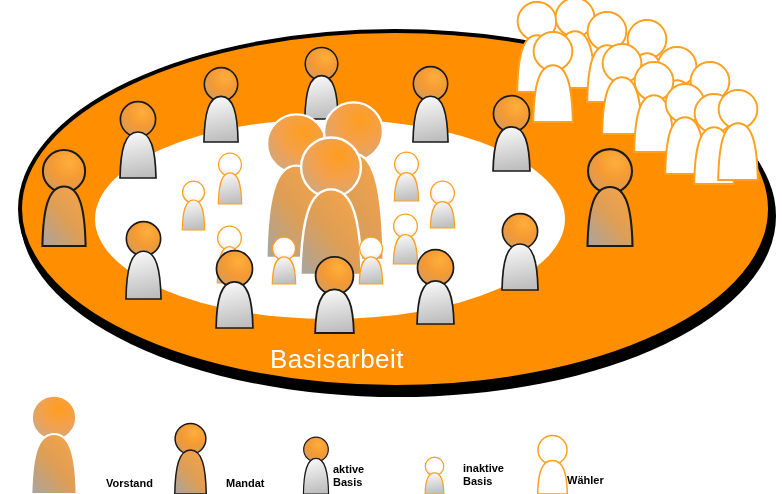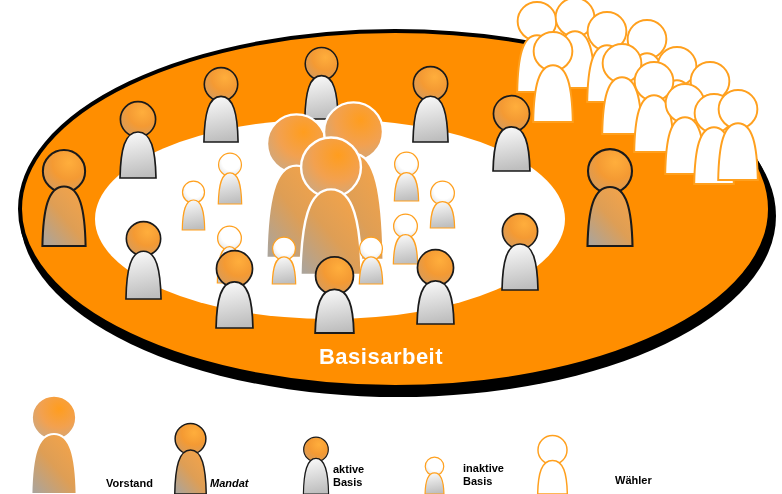--- a/index.html
+++ b/index.html
@@ -3,23 +3,22 @@
 <meta charset="utf-8">
 <style>
   html,body{margin:0;padding:0;background:#fff;}
   .stage{
     position:relative;width:782px;height:494px;overflow:hidden;
     background:#fff;font-family:"Liberation Sans",sans-serif;
   }
   #diagram{position:absolute;left:0;top:0;}
   .basisarbeit{
     position:absolute;transform:translateX(-50%);
-    color:#fff;font-weight:bold;font-size:22px;letter-spacing:.5px;
+    color:#fff;font-weight:normal;font-size:26px;letter-spacing:.5px;
     white-space:nowrap;
-    margin-left:44px;
   }
   .llabel{
     position:absolute;color:#000;font-weight:bold;font-size:11px;line-height:13px;
   }
   .lfig{position:absolute;overflow:visible;}
 </style>
 </head>
 <body>
 
 <div class="stage">
@@ -205,21 +204,21 @@
         </g>
       </svg>
     <span class="llabel" style="left: 82px; top: 477px; width: 70px; margin-left: 24px;">Vorstand</span>
 
     <svg class="lfig" width="39" height="74" viewBox="-2 0 39 74" style="left: 171px; top: 422px;">
         <g>
           <circle cx="17.5" cy="16.87" r="15.4" fill="url(#gHead)" stroke="#1A1A1A" stroke-width="1.4700000000000002"></circle>
           <path d="M 1.75 72 C 2.275 44.72, 5.95 28, 17.5 28 C 29.049999999999997 28, 32.725 44.72, 33.25 72 Z" fill="url(#gBodyO)" stroke="#1A1A1A" stroke-width="1.4700000000000002"></path>
         </g>
       </svg>
-    <span class="llabel" style="left: 210px; top: 477px; width: 70px; font-style: italic;">Mandat</span>
+    <span class="llabel" style="left: 226px; top: 477px; width: 70px;">Mandat</span>
 
     <svg class="lfig" width="32" height="60" viewBox="-2 0 32 60" style="left: 300px; top: 436px;">
         <g>
           <circle cx="14" cy="13.496" r="12.32" fill="url(#gHead)" stroke="#1A1A1A" stroke-width="1.1760000000000002"></circle>
           <path d="M 1.4000000000000001 58 C 1.82 35.928, 4.760000000000001 22.400000000000002, 14 22.400000000000002 C 23.24 22.400000000000002, 26.179999999999996 35.928, 26.599999999999998 58 Z" fill="url(#gBodyG)" stroke="#1A1A1A" stroke-width="1.1760000000000002"></path>
         </g>
       </svg>
     <span class="llabel" style="left: 333px; top: 463px; width: 44px;">aktive Basis</span>
 
     <svg class="lfig" width="25" height="40" viewBox="-2 0 25 40" style="left: 422px; top: 456px;">
@@ -229,15 +228,15 @@
         </g>
       </svg>
     <span class="llabel" style="left: 446px; top: 462px; width: 52px; margin-left: 17px;">inaktive Basis</span>
 
     <svg class="lfig" width="37" height="62" viewBox="-2 0 37 62" style="left: 534px; top: 434px;">
         <g>
           <circle cx="16.5" cy="15.9753" r="14.52" fill="#FFFFFF" stroke="#FFA01E" stroke-width="1.4553000000000003"></circle>
           <path d="M 1.6500000000000001 60 C 2.145 39.168, 5.61 26.400000000000002, 16.5 26.400000000000002 C 27.389999999999997 26.400000000000002, 30.854999999999997 39.168, 31.349999999999998 60 Z" fill="#FFFFFF" stroke="#FFA01E" stroke-width="1.4553000000000003"></path>
         </g>
       </svg>
-    <span class="llabel" style="left: 567px; top: 474px; width: 60px; padding-left: 48px;">Wähler</span>
+    <span class="llabel" style="left: 567px; top: 474px; width: 60px;">Wähler</span>
   </div>
 </div>
 
 </body></html>

